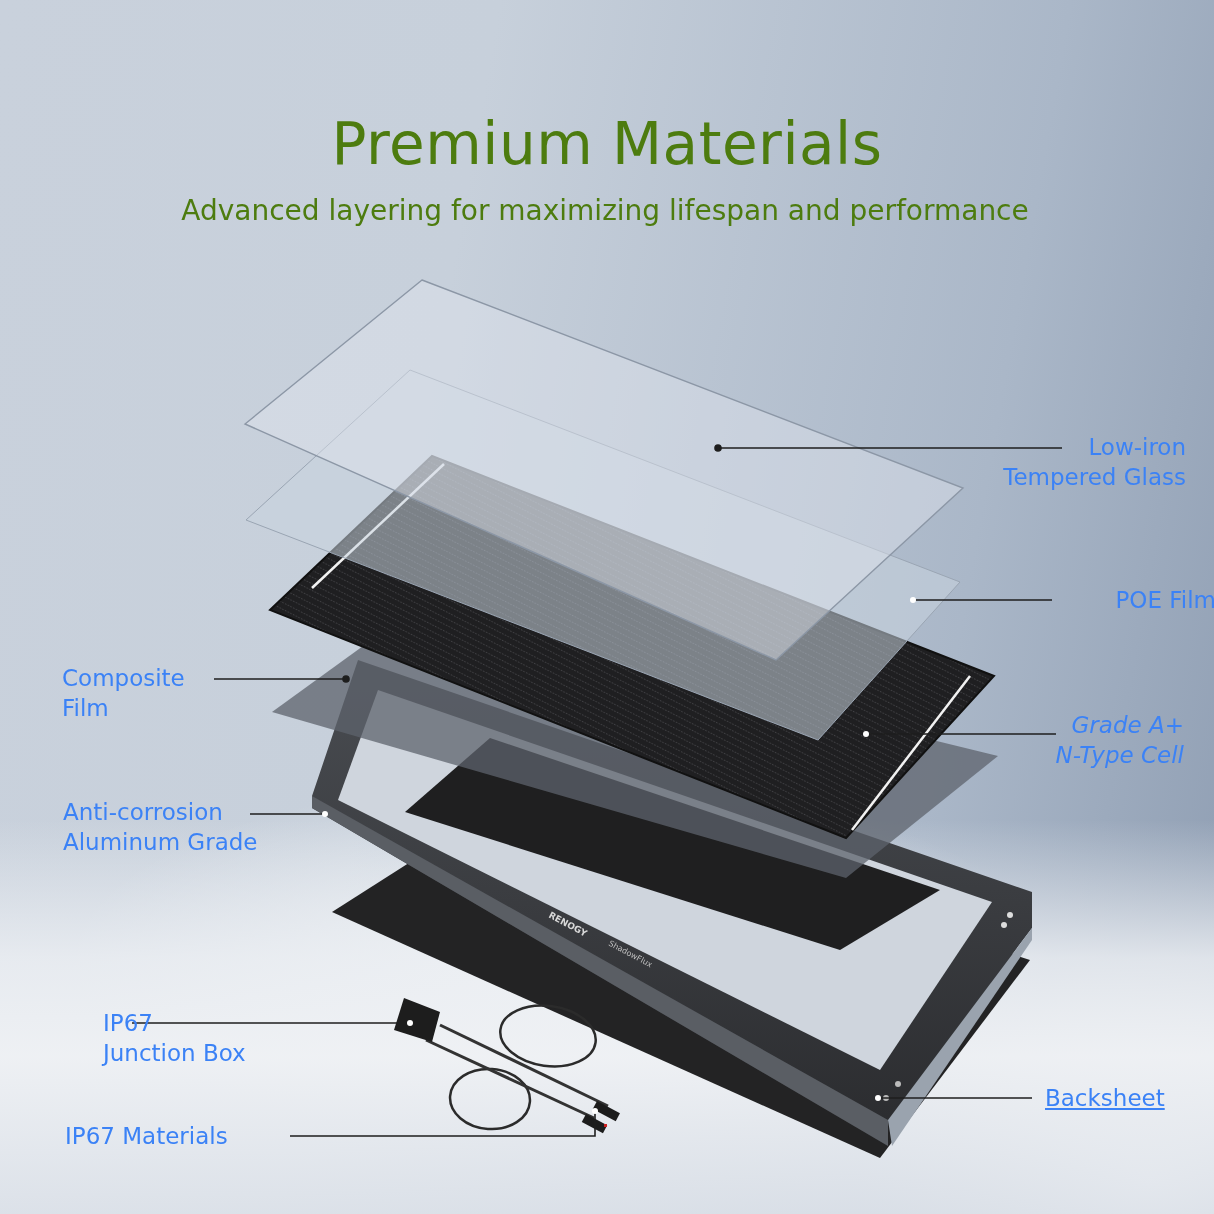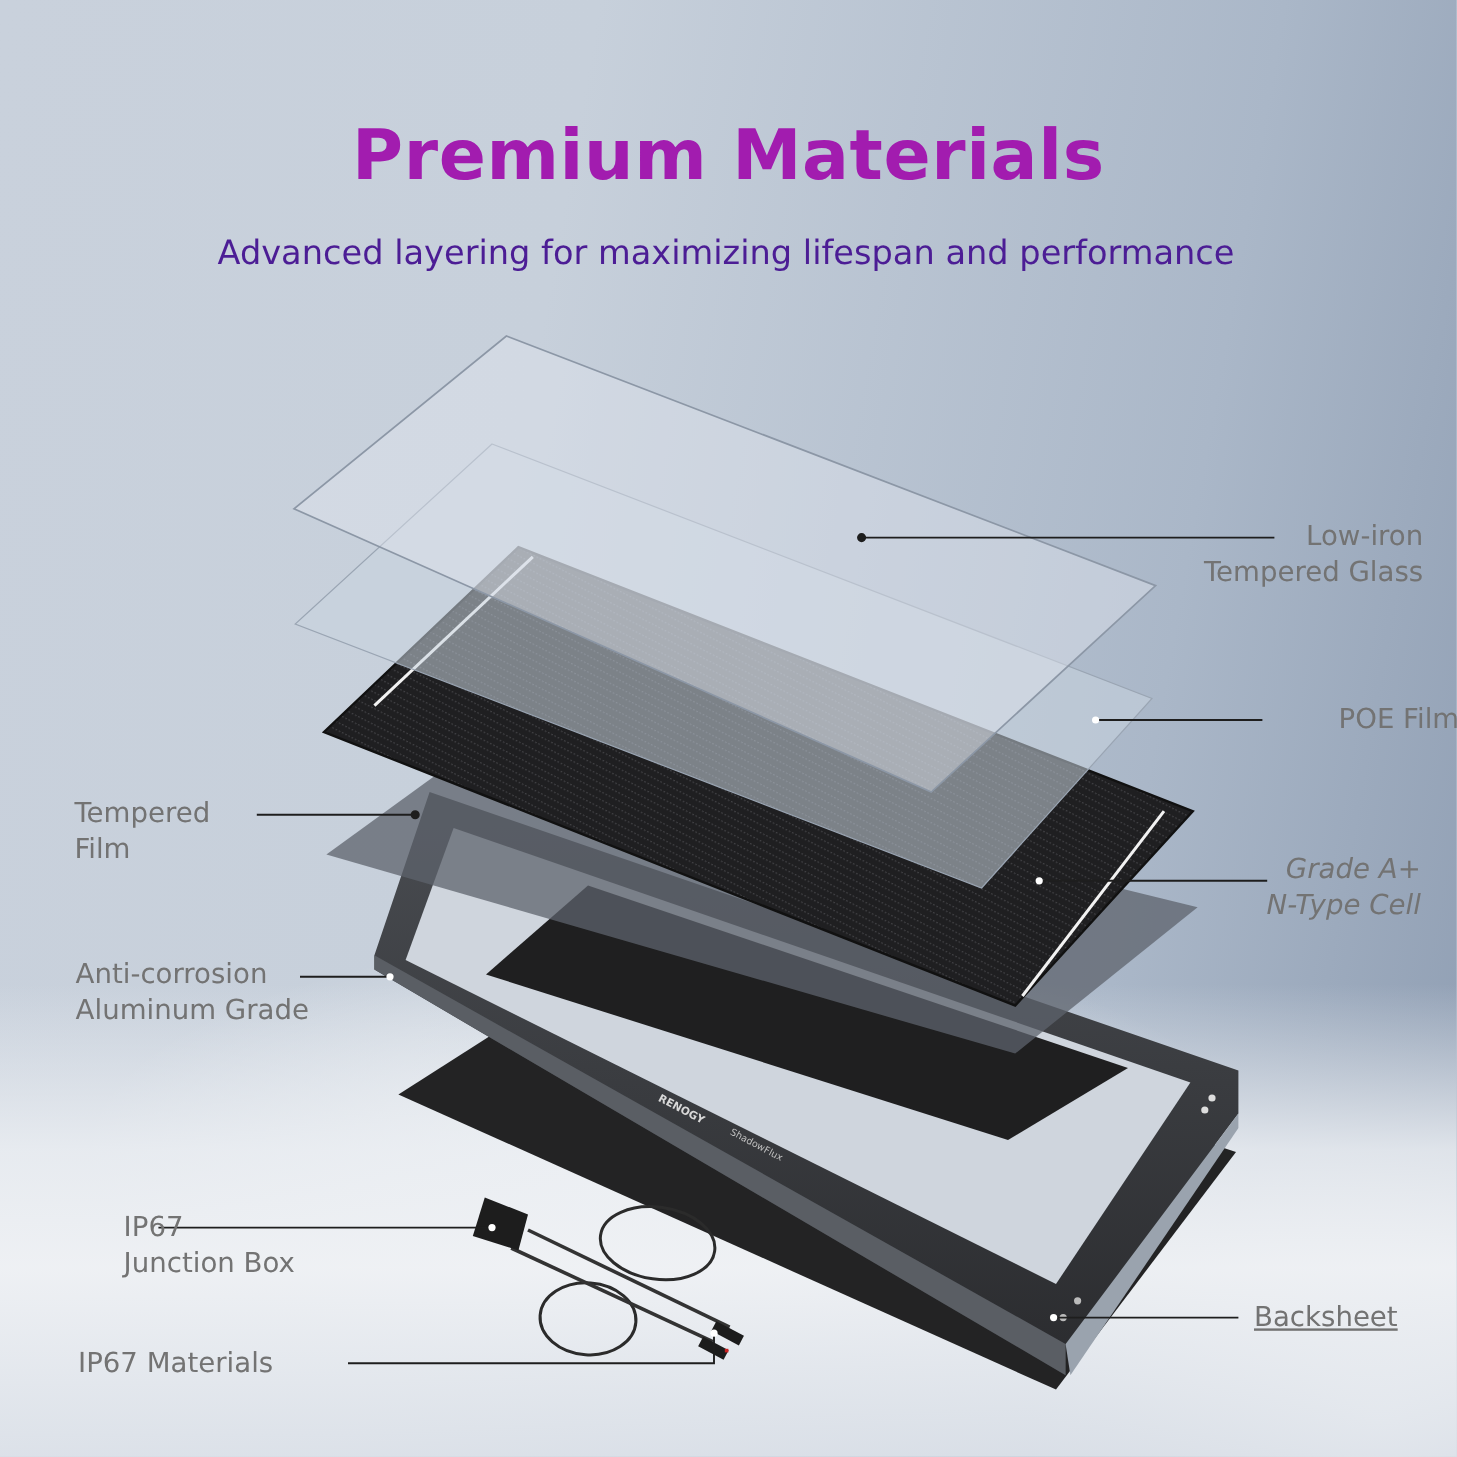--- a/index.html
+++ b/index.html
@@ -9,31 +9,31 @@
       background:
         radial-gradient(ellipse 700px 260px at 560px 960px, rgba(255,255,255,0.75), rgba(255,255,255,0) 70%),
         radial-gradient(ellipse 420px 320px at 1150px 1180px, rgba(255,255,255,0.9), rgba(255,255,255,0) 70%),
         linear-gradient(100deg, #c9d1dc 0%, #c7d0db 35%, #aab7c8 75%, #8e9db2 100%);
     }
     .bg-bottom {
       position: absolute; left: 0; top: 820px; width: 1214px; height: 394px;
       background: linear-gradient(180deg, rgba(230,234,240,0) 0%, rgba(236,239,243,0.85) 35%, rgba(240,242,245,0.95) 60%, rgba(222,227,234,0.9) 100%);
     }
     .title {
-      position: absolute; left: 0; top: 95px; width: 1214px; text-align: center;
-      font-size: 58px; font-weight: bold; color: #a21caf; letter-spacing: 0.5px;
+      position: absolute; left: 0; top: 110px; width: 1214px; text-align: center;
+      font-size: 58px; font-weight: normal; color: #4d7c0f; letter-spacing: 0.5px;
       margin: 0;
     }
     .subtitle {
       position: absolute; left: 0; top: 194px; width: 1210px; text-align: center;
-      font-size: 28px; color: #4c1d95; margin: 0;
+      font-size: 28px; color: #4d7c0f; margin: 0;
     }
     svg.illus { position: absolute; left: 0; top: 0; }
     .label {
-      position: absolute; font-size: 23px; color: #737373; line-height: 30px;
+      position: absolute; font-size: 23px; color: #3b82f6; line-height: 30px;
       white-space: pre-line;
     }
     .label.right { text-align: right; }
   </style>
 </head>
 <body>
 
 <div class="bg-bottom"></div>
 
 <h1 class="title">Premium Materials</h1>
@@ -117,20 +117,20 @@
     <line x1="878" y1="1098" x2="1032" y2="1098"></line>
       <circle cx="878" cy="1098" r="3" fill="#fff" stroke="none"></circle>
   </g>
 </svg>
 
 <div class="label right" style="left:930px; top:432px; width:256px;">Low-iron
 Tempered Glass</div>
 <div class="label right" style="left:1032px; top:585px; width:184px;">POE Film</div>
 <div class="label right" style="left:1000px; top:710px; width:184px;font-style:italic;">Grade A+
 N-Type Cell</div>
-<div class="label" style="left:62px; top:663px; width:160px;">Tempered
+<div class="label" style="left:62px; top:663px; width:160px;">Composite
 Film</div>
 <div class="label" style="left:63px; top:797px; width:260px;">Anti-corrosion
 Aluminum Grade</div>
 <div class="label" style="left:63px; top:1008px; width:200px;margin-left:40px;">IP67
 Junction Box</div>
 <div class="label" style="left:65px; top:1121px; width:240px;">IP67 Materials</div>
 <div class="label" style="left:1045px; top:1083px; width:150px;text-decoration:underline;">Backsheet</div>
 
 </body></html>

